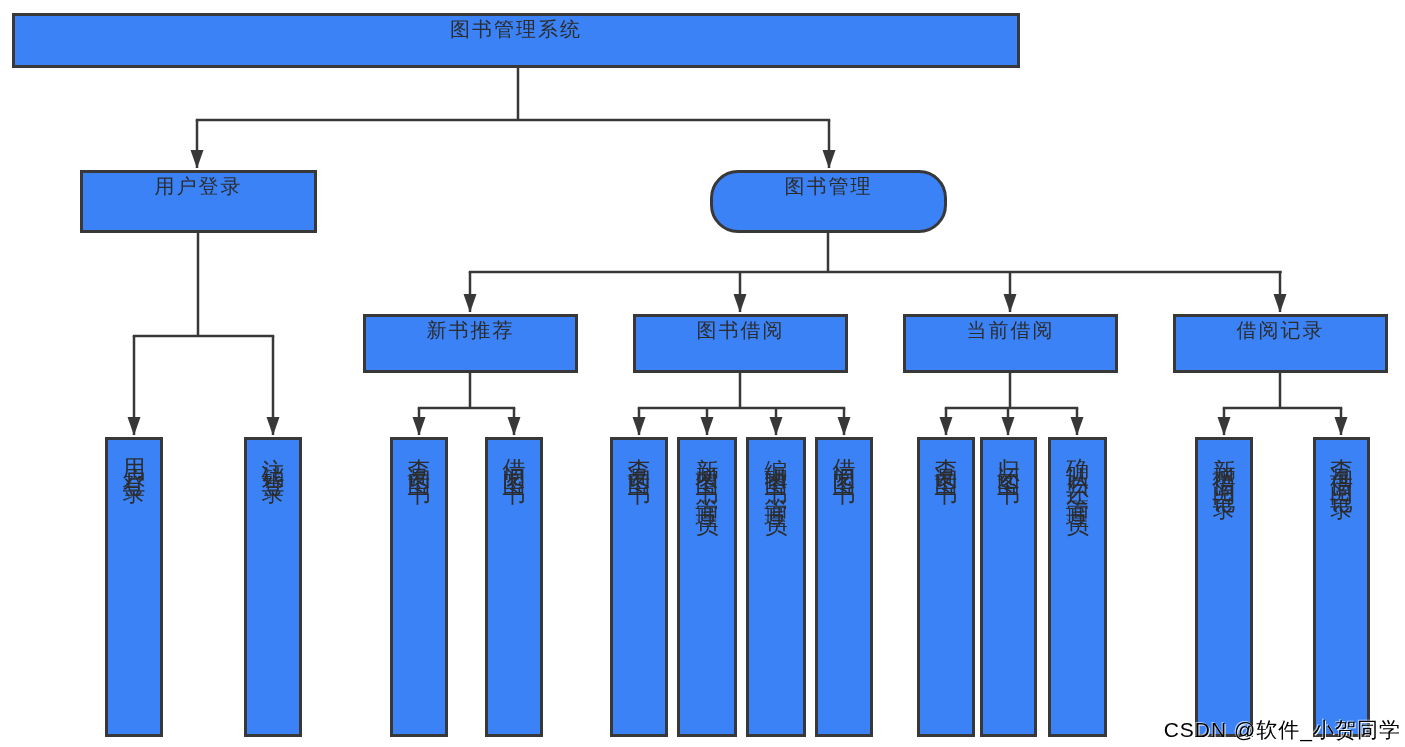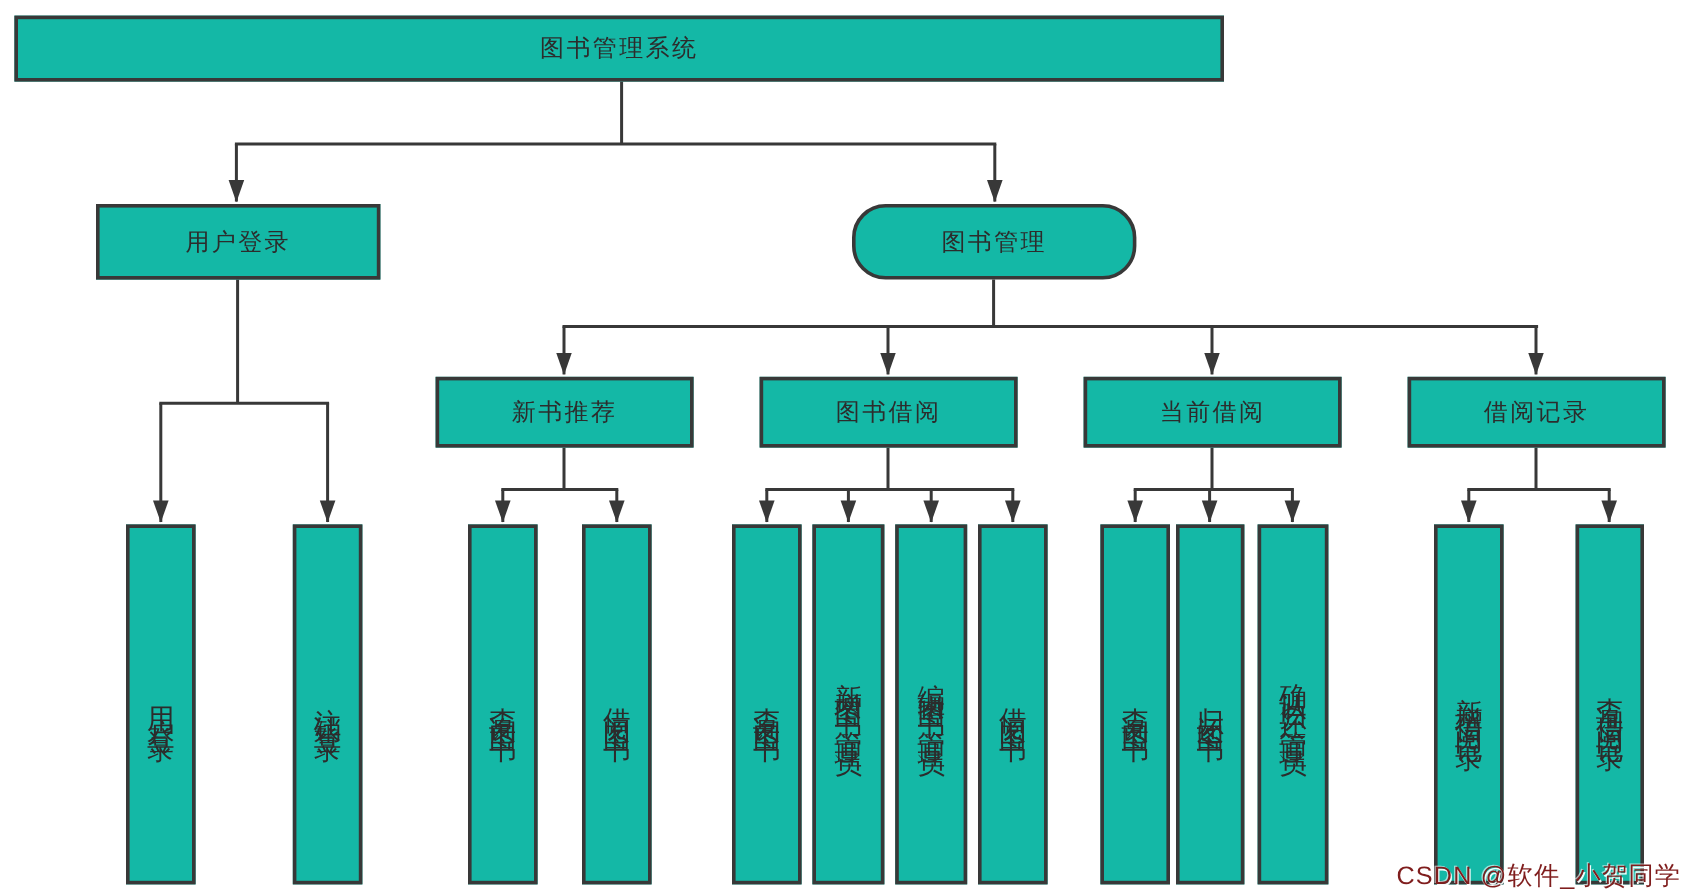--- a/index.html
+++ b/index.html
@@ -17,23 +17,23 @@
   }
   .wires {
     position: absolute;
     left: 0; top: 0;
     width: 1405px; height: 747px;
   }
   .box {
     position: absolute;
     box-sizing: border-box;
     border: 3px solid #383838;
-    background: #14b8a6;
+    background: #3b82f6;
     display: flex;
-    align-items: center;
+    align-items: flex-start;
     justify-content: center;
     color: #2c2c2c;
   }
   .hlabel {
     font-size: 20px;
     letter-spacing: 2px;
     white-space: nowrap;
   }
   .vtext {
     writing-mode: vertical-rl;
@@ -41,21 +41,21 @@
     letter-spacing: 8px;
     line-height: 1;
     color: #2c2c2c;
     white-space: nowrap;
   }
   .watermark {
     position: absolute;
     right: 4px;
     bottom: 3px;
     font-size: 21px;
-    color: #7f1d1d;
+    color: #000000;
     letter-spacing: 1px;
     text-shadow: 1px 1px 0 rgba(255,255,255,0.95), -1px -1px 0 rgba(255,255,255,0.6);
     white-space: nowrap;
     z-index: 5;
   }
 </style>
 </head>
 <body>
 
 <div class="canvas">

